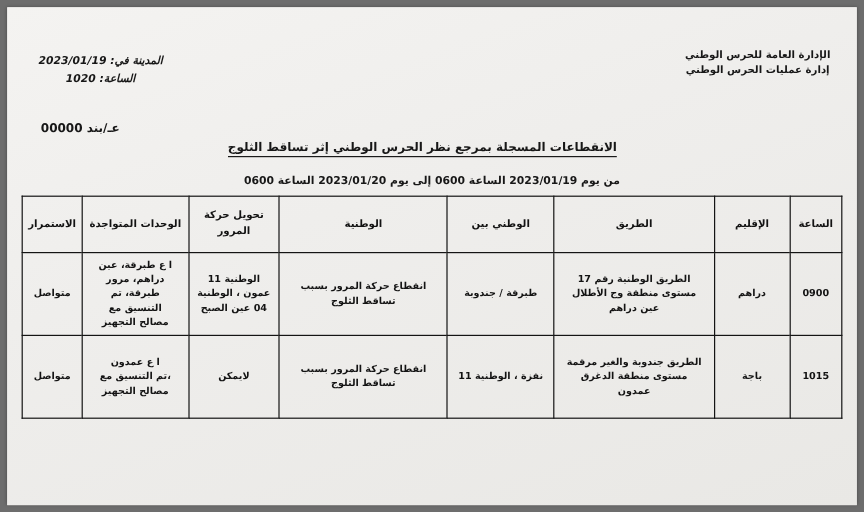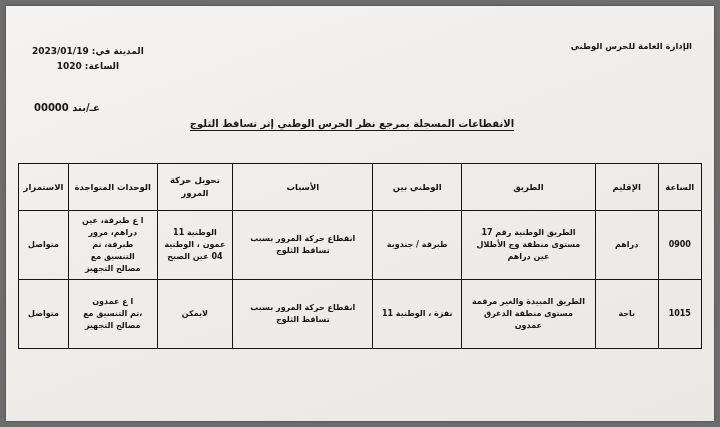--- a/index.html
+++ b/index.html
@@ -46,20 +46,21 @@
     letter-spacing: 0.2px;
   }
   .hdr-left {
     position: absolute;
     left: 26px;
     top: 38px;
     text-align: center;
     line-height: 1.7;
     font-size: 9px;
     font-weight: bold;
+    font-style: italic;
   }
   .hdr-num {
     position: absolute;
     left: 28px;
     top: 96px;
     font-size: 10px;
     font-weight: bold;
   }
 
   
@@ -131,43 +132,45 @@
 </style>
 </head>
 <body>
 
 <div class="page">
   <div class="paper-tint"></div>
   <div class="content">
 
     <div class="hdr-right">
       <div>الإدارة العامة للحرس الوطني</div>
+      <div>إدارة عمليات الحرس الوطني</div>
     </div>
 
     <div class="hdr-left">
       <div>المدينة في: 2023/01/19</div>
       <div>الساعة: 1020</div>
     </div>
 
     <div class="hdr-num">عـ/بند 00000</div>
 
     <div class="doc-title">
       <span class="u">الانقطاعات المسجلة بمرجع نظر الحرس الوطني إثر تساقط الثلوج</span>
     </div>
 
+    <div class="doc-period">من يوم 2023/01/19 الساعة 0600 إلى يوم 2023/01/20 الساعة 0600</div>
 
     <div class="tbl-wrap">
       <table class="main">
         <thead>
           <tr>
             <th class="col-saa">الساعة</th>
             <th class="col-iqlim">الإقليم</th>
             <th class="col-tariq">الطريق</th>
             <th class="col-rabita">الوطني بين</th>
-            <th class="col-asbab">الأسباب</th>
+            <th class="col-asbab">الوطنية</th>
             <th class="col-tahwil">تحويل حركة المرور</th>
             <th class="col-wahdat">الوحدات المتواجدة</th>
             <th class="col-istimr">الاستمرار</th>
           </tr>
         </thead>
         <tbody>
           <tr>
             <td>0900</td>
             <td>دراهم</td>
             <td>
@@ -195,21 +198,21 @@
                 <span>مصالح التجهيز</span>
               </span>
             </td>
             <td>متواصل</td>
           </tr>
           <tr>
             <td>1015</td>
             <td>باجة</td>
             <td>
               <span class="cell-stack">
-                <span>الطريق المبيدة والغير مرقمة</span>
+                <span>الطريق جندوبة والغير مرقمة</span>
                 <span>مستوى منطقة الدغرق</span>
                 <span>عمدون</span>
               </span>
             </td>
             <td>نفزة ، الوطنية 11</td>
             <td>انقطاع حركة المرور بسبب تساقط الثلوج</td>
             <td>لايمكن</td>
             <td>
               <span class="cell-stack">
                 <span>ا ع عمدون</span>

